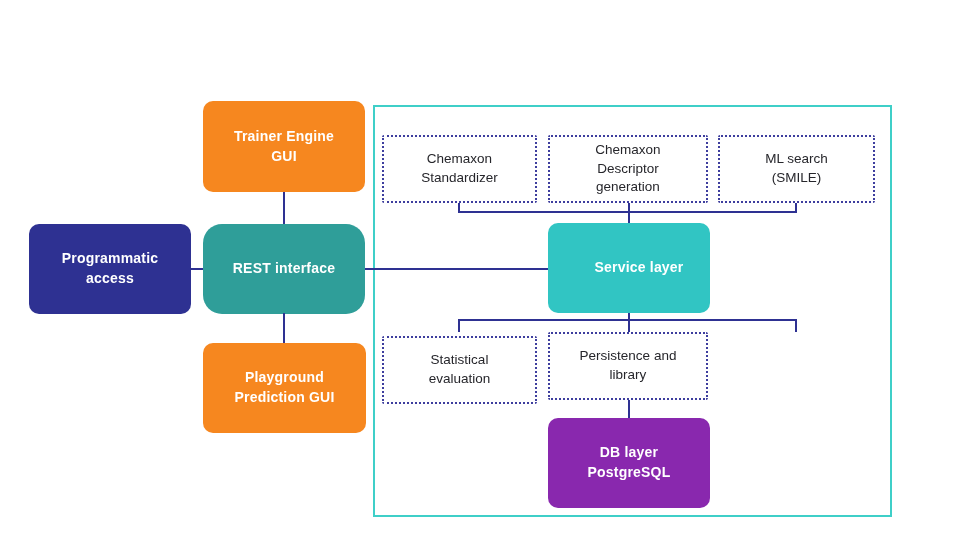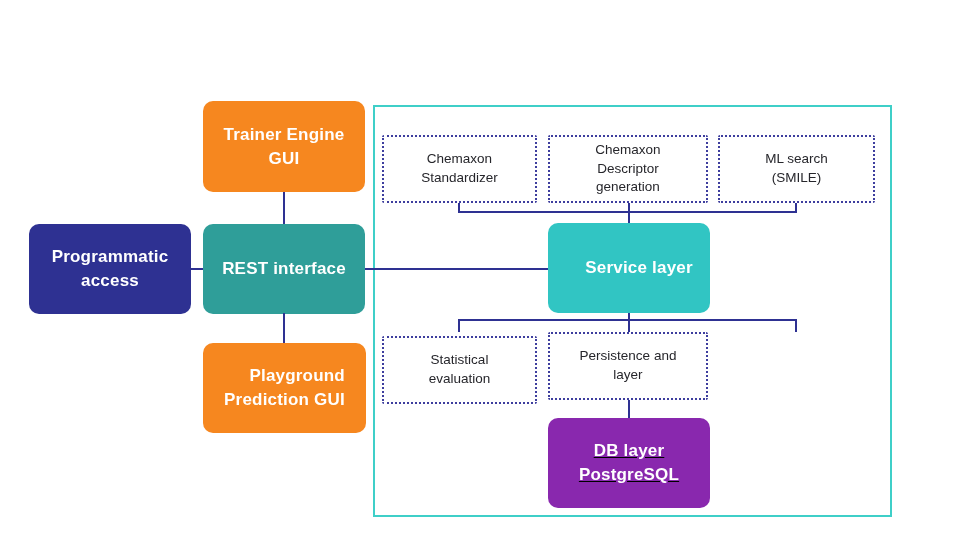--- a/index.html
+++ b/index.html
@@ -20,30 +20,30 @@
     border-radius: 10px;
     display: flex;
     align-items: center;
     justify-content: center;
     text-align: center;
     box-sizing: border-box;
   }
   .box .label {
     color: #ffffff;
     font-weight: 700;
-    font-size: 17px;
+    font-size: 14px;
     line-height: 1.4;
     white-space: pre-line;
     letter-spacing: 0.2px;
   }
   .solid-orange   { background: var(--orange, #F6871F); }
   .solid-indigo   { background: var(--indigo, #2E3192); }
-  .solid-teal     { background: var(--teal, #2F9E99); }
+  .solid-teal     { background: var(--teal, #2F9E99); border-radius: 19px; }
   .solid-cyan     { background: var(--cyan, #31C5C3); padding-left: 20px; }
-  .solid-purple   { background: var(--purple, #8928AE); text-decoration: underline; }
+  .solid-purple   { background: var(--purple, #8928AE); }
   .dotted-box {
     position: absolute;
     border: 2px dotted var(--dotted-border, #3E3E9E);
     background: #ffffff;
     display: flex;
     align-items: center;
     justify-content: center;
     text-align: center;
     box-sizing: border-box;
     border-radius: 2px;
@@ -67,21 +67,21 @@
   }
   .line {
     position: absolute;
     background: var(--connector, #2E3192);
     z-index: 5;
   }
   
   .b-trainer      { left: 203px; top: 101px; width: 162px; height: 91px; }
   .b-programmatic { left: 29px;  top: 224px; width: 162px; height: 90px; }
   .b-rest         { left: 203px; top: 224px; width: 162px; height: 90px; }
-  .b-playground   { left: 203px; top: 343px; width: 163px; height: 90px; text-align: right; }
+  .b-playground   { left: 203px; top: 343px; width: 163px; height: 90px; }
   
   .b-chemstd   { left: 382px; top: 135px; width: 155px; height: 68px; }
   .b-chemdesc  { left: 548px; top: 135px; width: 160px; height: 68px; }
   .b-mllib     { left: 718px; top: 135px; width: 157px; height: 68px; }
   .b-service   { left: 548px; top: 223px; width: 162px; height: 90px; }
   .b-stat      { left: 382px; top: 336px; width: 155px; height: 68px; }
   .b-persist   { left: 548px; top: 332px; width: 160px; height: 68px; }
   .b-conformal { left: 717px; top: 332px; width: 157px; height: 68px; }
   .b-db        { left: 548px; top: 418px; width: 162px; height: 90px; }
   
@@ -141,21 +141,21 @@
   <div class="box solid-cyan b-service">
     <span class="label">Service layer</span>
   </div>
 
   <div class="dotted-box b-stat">
     <span class="label">Statistical
 evaluation</span>
   </div>
   <div class="dotted-box b-persist">
     <span class="label">Persistence and
-layer</span>
+library</span>
   </div>
 
   <div class="box solid-purple b-db">
     <span class="label">DB layer
 PostgreSQL</span>
   </div>
 
   <div class="line c-trainer-rest"></div>
   <div class="line c-prog-rest"></div>
   <div class="line c-rest-playground"></div>

